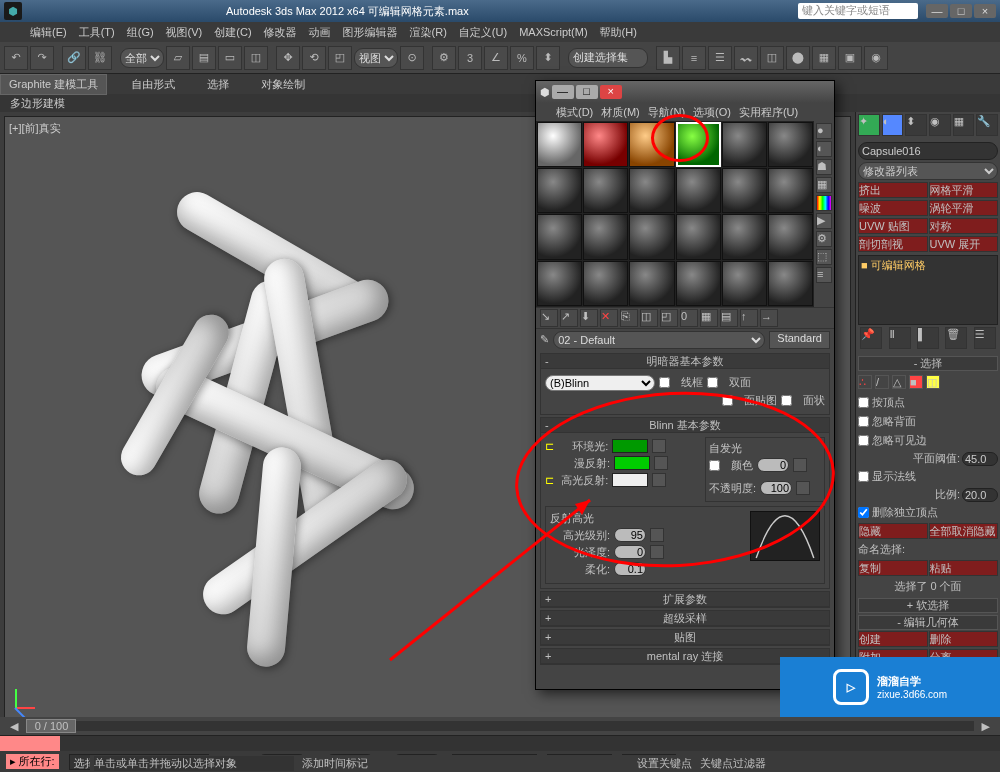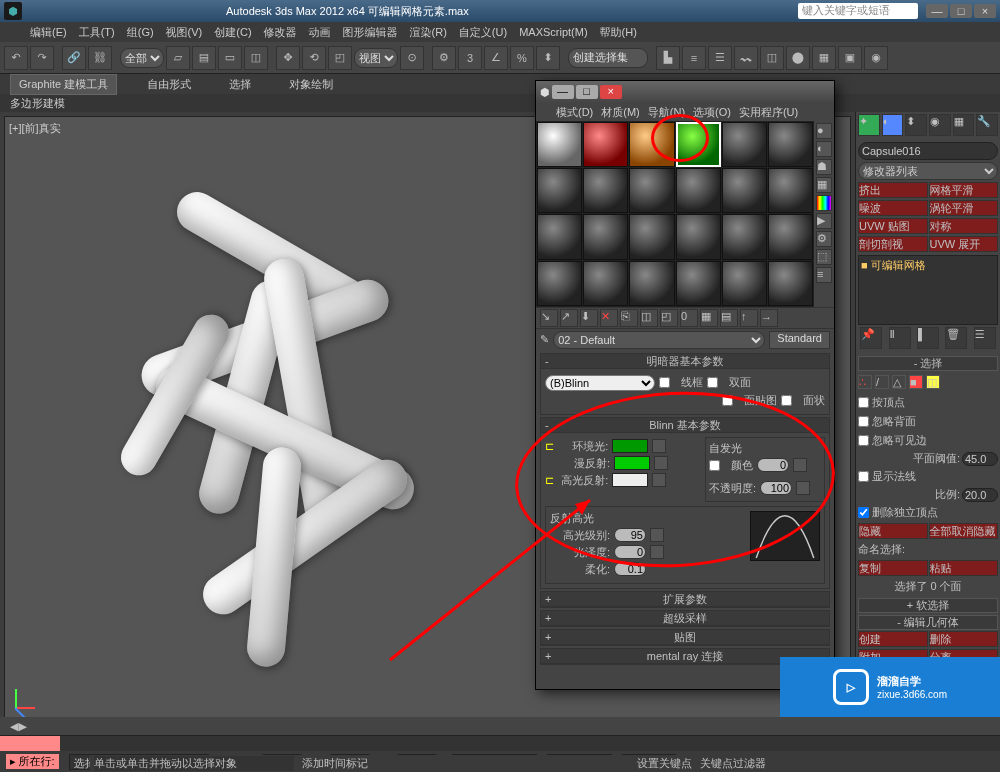--- a/index.html
+++ b/index.html
@@ -18,21 +18,21 @@
 .menubar span { cursor: default; }
 
 
 .toolbar { height: 32px; background: #444; border-bottom: 1px solid #222; display: flex; align-items: center; padding: 0 4px; gap: 2px; }
 .toolbar .btn { width: 24px; height: 24px; background: #4a4a4a; border: 1px solid #333; display: flex; align-items: center; justify-content: center; color: #bbb; }
 .toolbar .sep { width: 4px; }
 .toolbar select { background: #555; color: #ddd; border: 1px solid #333; height: 20px; }
 .toolbar input[type=text] { background: #555; color: #ddd; border: 1px solid #333; height: 20px; width: 80px; padding: 0 4px; }
 
 
-.ribbon { height: 20px; background: #3a3a3a; display: flex; align-items: center; padding: 0 10px; gap: 22px; text-align: right; }
+.ribbon { height: 20px; background: #3a3a3a; display: flex; align-items: center; padding: 0 0; gap: 16px; text-align: right; }
 .ribbon .tab { padding: 2px 8px; color: #ccc; }
 .ribbon .tab.active { background: #555; border: 1px solid #666; }
 .subribbon { height: 18px; background: #353535; padding: 0 10px; color: #ccc; display: flex; align-items: center; }
 
 
 .main { display: flex; height: calc(100% - 160px); }
 
 
 .viewport { flex: 1; background: #555; position: relative; border: 1px solid #222; margin: 4px; overflow: hidden; }
 .vplabel { position: absolute; top: 4px; left: 4px; color: #ccc; }
@@ -506,20 +506,23 @@
 <div class="anno-circle" style="left:651px; top:114px; width:58px; height:48px;"></div>
 <div class="anno-ellipse" style="left:515px; top:392px; width:320px; height:175px; transform:rotate(-3deg);"></div>
 <svg class="anno-arrow" style="left:380px; top:490px; width:230px; height:180px;">
   <line x1="10" y1="170" x2="210" y2="10" stroke="#f00" stroke-width="3"></line>
   <polygon points="210,10 195,14 202,25" fill="#f00"></polygon>
 </svg>
 
 <div class="bottombar">
   <div class="timeslider">
     <span>◀</span>
+    <div class="slider">
+        <div class="thumb">0 / 100</div>
+      </div>
     <span>▶</span>
   </div>
   <div class="trackbar">
     <div class="pink"></div>
   </div>
   <div class="status">
     <span class="pink2">▸ <span>所在行:</span></span>
     <div class="fld" style="width:140px">选择了 1 个对象</div>
     <span>🔒</span>
     <div class="coords">

